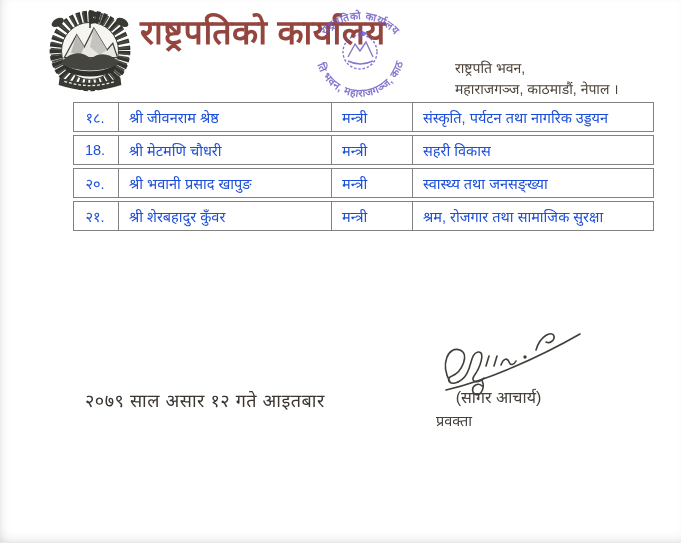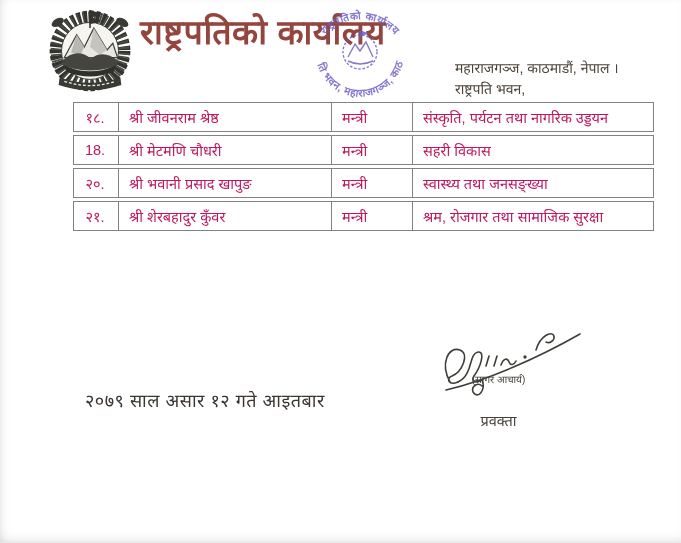--- a/index.html
+++ b/index.html
@@ -23,47 +23,47 @@
   .stamp{position:absolute;left:293px;top:4px;width:134px;height:106px;opacity:.82;}
   .stamp text{font-size:10.5px;font-weight:bold;fill:#6c59c5;letter-spacing:.5px;}
   .address{
     position:absolute;left:455px;top:58px;width:215px;
     font-size:14px;line-height:21px;color:#4c4339;
   }
   
   .roster{
     position:absolute;left:73px;top:99px;width:552px;
     border-collapse:separate;border-spacing:0 3px;
-    font-size:14.5px;color:#be185d;
+    font-size:14.5px;color:#1d4ed8;
     table-layout:fixed;
   }
   .roster td{
     border:1px solid #828282;
     height:26px;padding:1px 4px 1px 10px;
     vertical-align:middle;background:#fff;
     overflow:hidden;white-space:nowrap;
   }
   .roster td + td{border-left:0;}
   .roster .c-sn{width:38px;text-align:center;padding-left:2px;}
   .roster .c-name{width:198px;}
   .roster .c-pos{width:66px;}
   .roster .c-min{width:226px;}
   
   .date{
     position:absolute;left:85px;top:388px;
     font-size:18px;color:#3b362f;letter-spacing:.5px;
   }
   .signature-svg{position:absolute;left:428px;top:320px;width:160px;height:78px;}
   .sig-name{
-    position:absolute;left:436px;top:372px;width:125px;
-    text-align:center;font-size:10px;color:#45403a;
+    position:absolute;left:436px;top:386px;width:125px;
+    text-align:center;font-size:16px;color:#45403a;
   }
   .sig-role{
     position:absolute;left:436px;top:410px;width:125px;
-    text-align:center;font-size:14.5px;color:#45403a;
+    text-align:left;font-size:14.5px;color:#45403a;
   }
 </style>
 </head>
 <body>
 
 <div class="page">
 
   <svg class="logo" viewBox="0 0 120 92" aria-hidden="true">
 
     <circle cx="60" cy="48" r="36" fill="none" stroke="#33332f" stroke-width="13" stroke-dasharray="4 2.5"></circle>
@@ -106,22 +106,22 @@
     <g fill="none" stroke="#6c59c5" stroke-width="1.4">
       <circle cx="67" cy="48" r="17" stroke-dasharray="2.5 1.8"></circle>
       <path d="M55,53 L62,40 L67,47 L73,38 L80,53"></path>
       <path d="M55,57 Q67,63 80,57"></path>
       <line x1="67" y1="27" x2="67" y2="36"></line>
       <path d="M67,27 L74,29.5 L67,32" fill="#6c59c5"></path>
     </g>
   </svg>
 
   <div class="address">
+    <div>राष्ट्रपति भवन,</div>
     <div>महाराजगञ्ज, काठमाडौं, नेपाल ।</div>
-    <div>राष्ट्रपति भवन,</div>
   </div>
 
   <table class="roster">
     <tbody>
       <tr>
         <td class="c-sn">१८.</td>
         <td class="c-name">श्री जीवनराम श्रेष्ठ</td>
         <td class="c-pos">मन्त्री</td>
         <td class="c-min">संस्कृति, पर्यटन तथा नागरिक उड्डयन</td>
       </tr>

